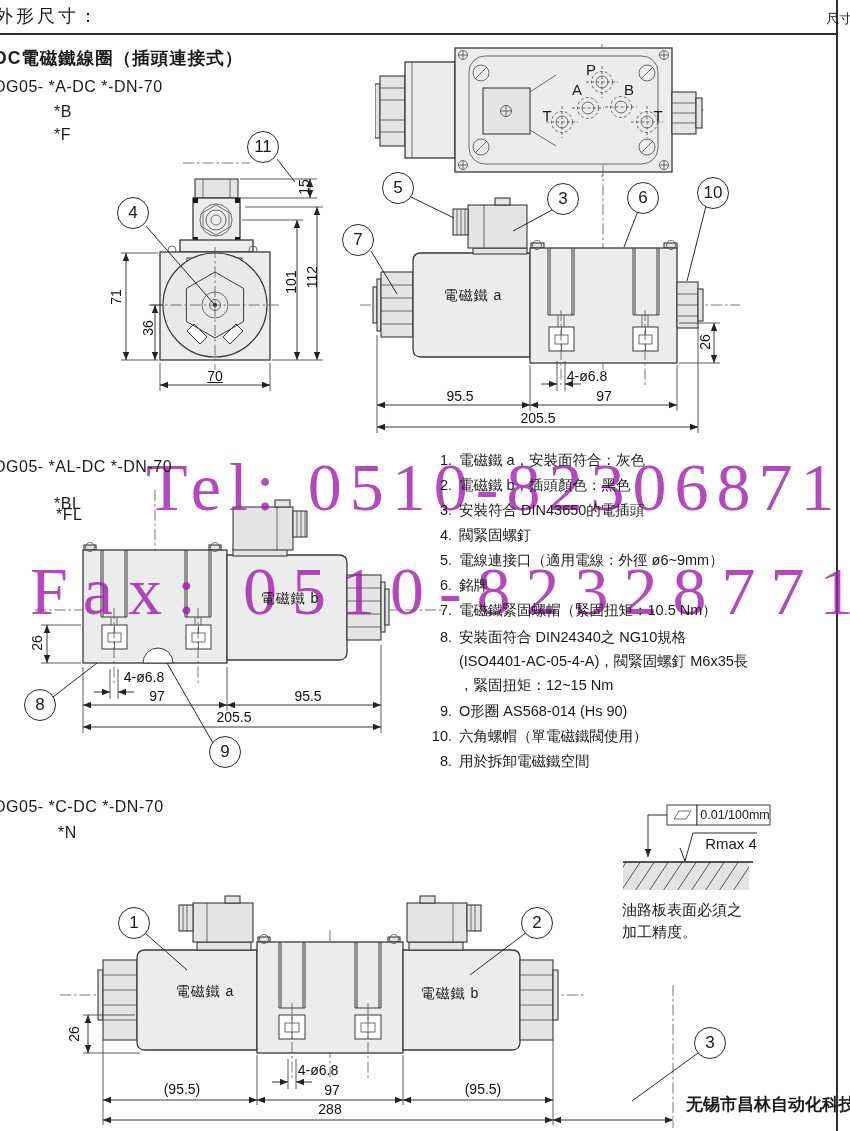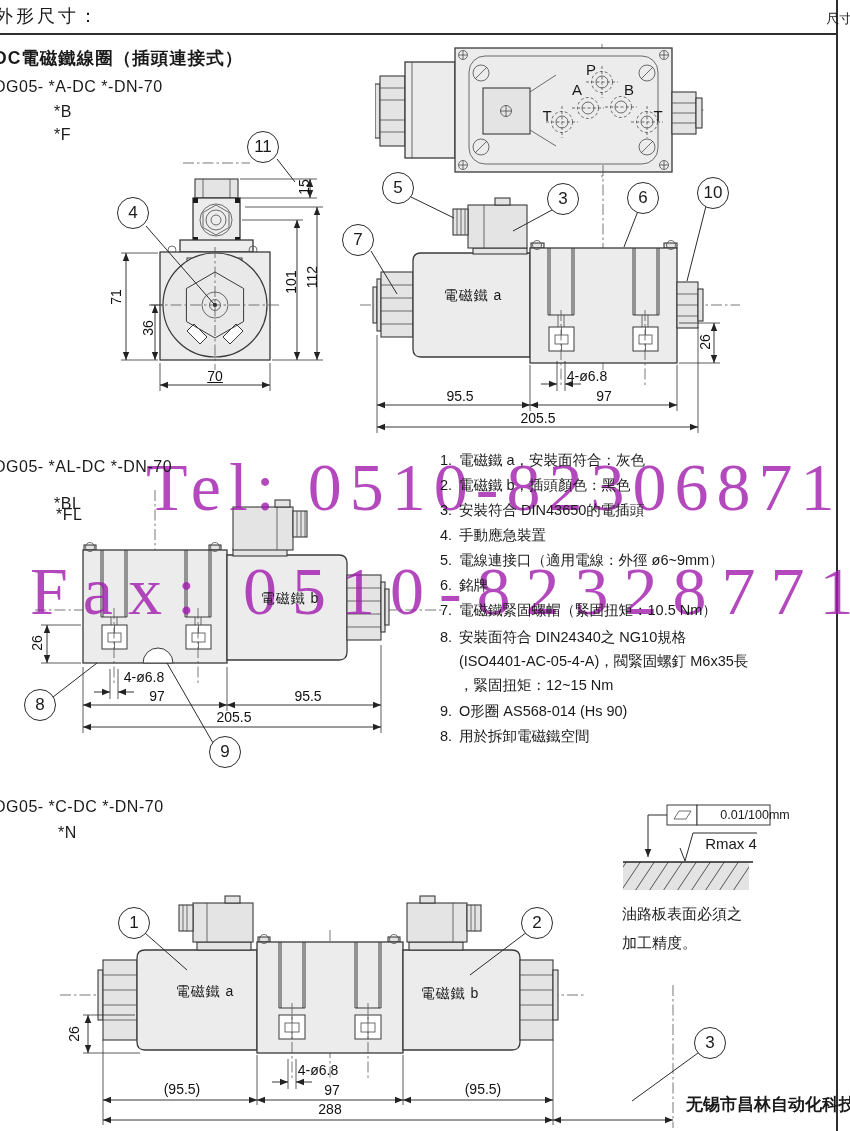--- a/index.html
+++ b/index.html
@@ -36,23 +36,23 @@
       font-size:17px;z-index:4;}
   .notes{position:absolute;left:424px;top:450px;width:420px;z-index:6;}
   .note-row{display:flex;align-items:flex-start;margin-bottom:4px;}
   .note-num{width:28px;text-align:right;padding-right:7px;font-size:14.5px;line-height:21px;flex:none;}
   .note-text{font-size:14.5px;line-height:21px;white-space:pre-line;}
   .note-row.multi .note-num,.note-row.multi .note-text{line-height:24px;}
   .wm{position:absolute;font-family:"Liberation Serif","DejaVu Serif",serif;font-size:68px;
       color:#a21caf;opacity:.8;white-space:nowrap;z-index:2;}
   .wm-tel{left:146px;top:448px;letter-spacing:8px;}
   .wm-fax{left:30px;top:552px;letter-spacing:15px;}
-  .surf-flat{position:absolute;transform:translate(-50%,-50%);font-size:12.5px;z-index:3;margin-left:20px;}
+  .surf-flat{position:absolute;transform:translate(-50%,-50%);font-size:12.5px;z-index:3;}
   .surf-rmax{position:absolute;transform:translate(-50%,-50%);font-size:15px;z-index:3;}
-  .surf-note{position:absolute;left:622px;top:899px;font-size:15px;line-height:29px;
+  .surf-note{position:absolute;left:622px;top:899px;font-size:15px;line-height:22px;
              white-space:pre-line;z-index:3;}
   .company{position:absolute;left:686px;top:1093px;font-size:17px;font-weight:bold;z-index:6;}
 </style>
 </head>
 <body>
 
 <div class="page">
 
   <div class="abs hdr-left">外形尺寸：</div>
   <div class="abs hdr-right">尺寸：mm</div>
@@ -392,21 +392,21 @@
     <div class="note-row">
         <span class="note-num">2.</span>
         <span class="note-text">電磁鐵 b，插頭顏色：黑色</span>
       </div>
     <div class="note-row">
         <span class="note-num">3.</span>
         <span class="note-text">安裝符合 DIN43650的電插頭</span>
       </div>
     <div class="note-row">
         <span class="note-num">4.</span>
-        <span class="note-text">手動應急裝置</span>
+        <span class="note-text">閥緊固螺釘</span>
       </div>
     <div class="note-row">
         <span class="note-num">5.</span>
         <span class="note-text">電線連接口（適用電線：外徑 ø6~9mm）</span>
       </div>
     <div class="note-row">
         <span class="note-num">6.</span>
         <span class="note-text">銘牌</span>
       </div>
     <div class="note-row">
@@ -415,20 +415,24 @@
       </div>
     <div class="note-row multi">
         <span class="note-num">8.</span>
         <span class="note-text">安裝面符合 DIN24340之 NG10規格
 (ISO4401-AC-05-4-A)，閥緊固螺釘 M6x35長
 ，緊固扭矩：12~15 Nm</span>
       </div>
     <div class="note-row">
         <span class="note-num">9.</span>
         <span class="note-text">O形圈 AS568-014 (Hs 90)</span>
+      </div>
+    <div class="note-row">
+        <span class="note-num">10.</span>
+        <span class="note-text">六角螺帽（單電磁鐵閥使用）</span>
       </div>
     <div class="note-row">
         <span class="note-num">8.</span>
         <span class="note-text">用於拆卸電磁鐵空間</span>
       </div>
   </div>
 
   <div class="wm wm-tel">Tel: 0510-82306871</div>
   <div class="wm wm-fax">Fax: 0510-82328771</div>
 

